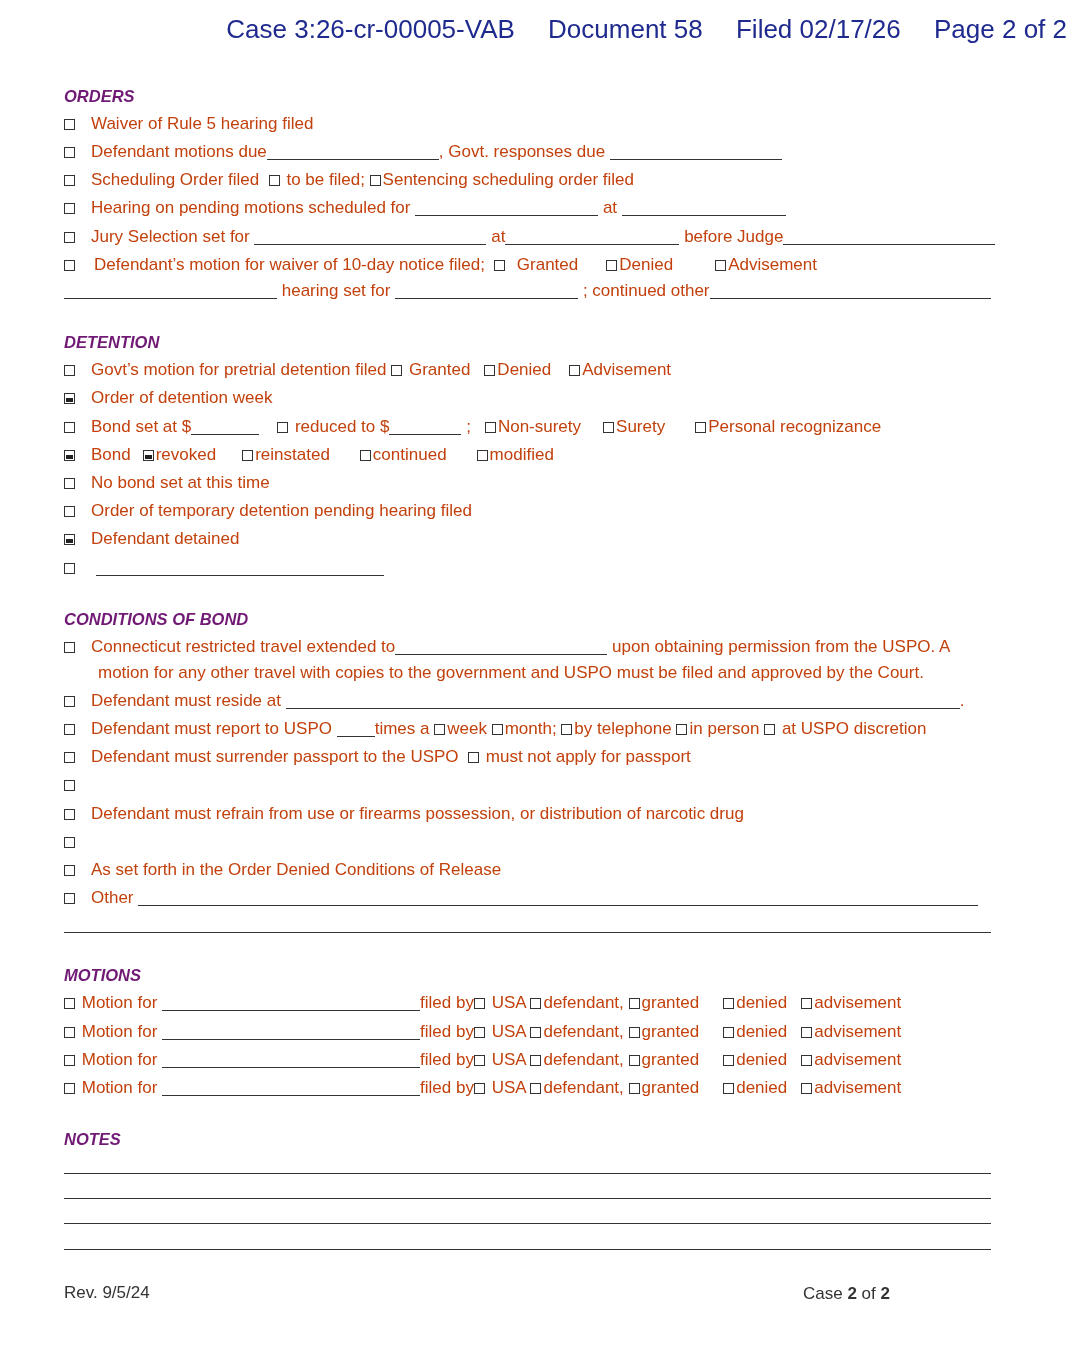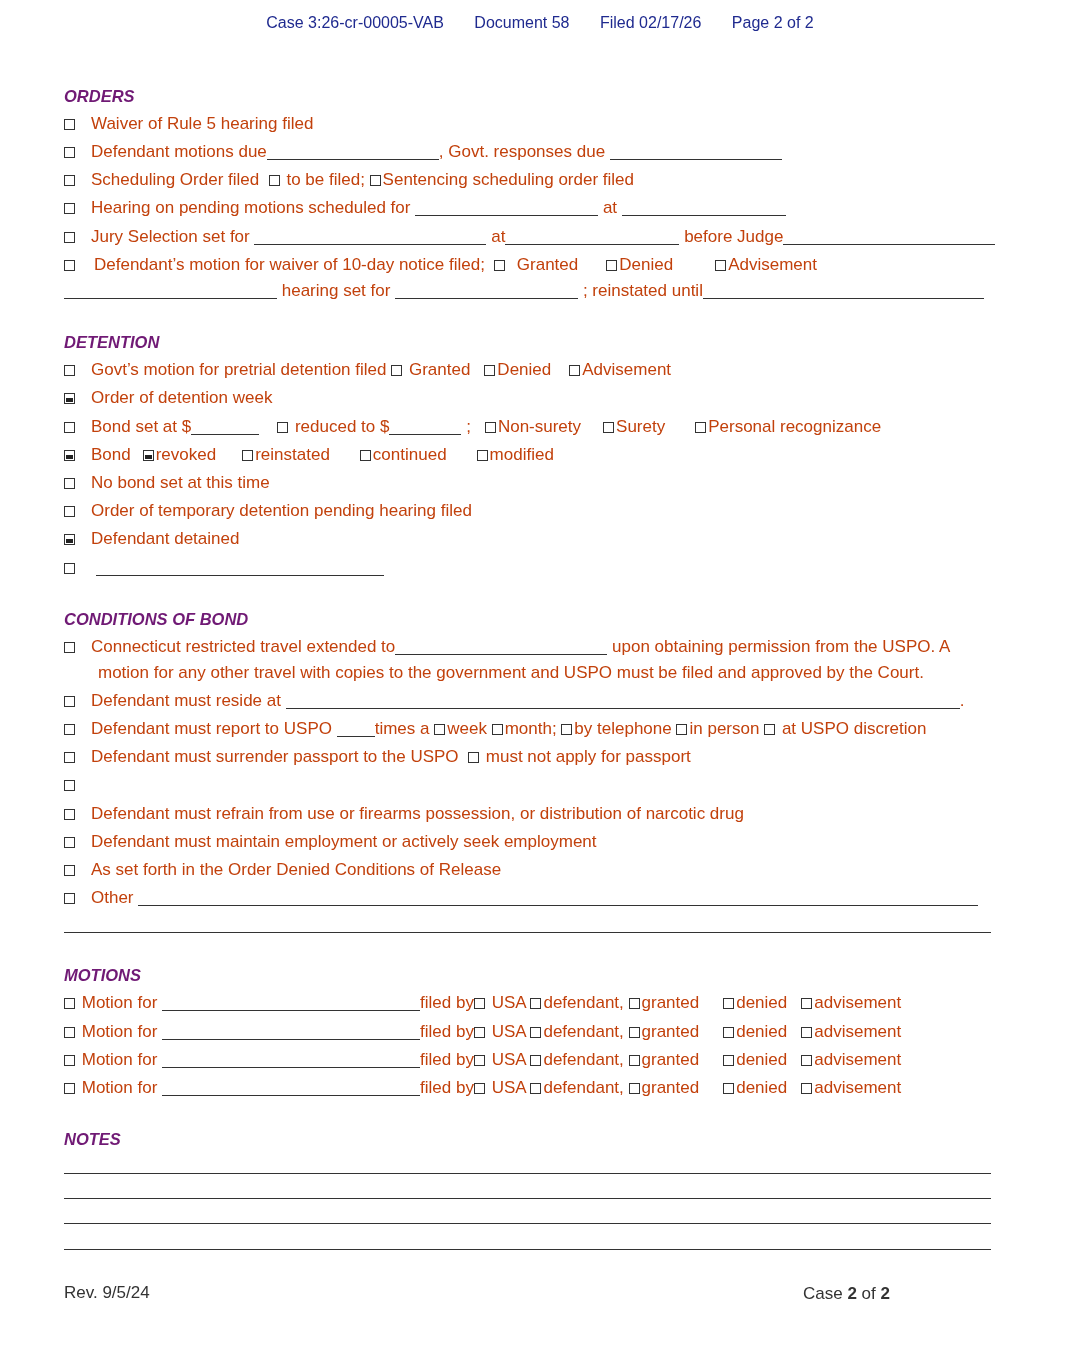--- a/index.html
+++ b/index.html
@@ -1,19 +1,19 @@
 <!DOCTYPE html>
 <html><head>
 <meta charset="utf-8">
 <style>
   html, body { margin: 0; padding: 0; background: #ffffff; }
   body { width: 1080px; height: 1359px; position: relative; overflow: hidden;
          font-family: "Liberation Sans", sans-serif; color: #222; }
-  .hdr { position: absolute; top: 14px; left: 0; width: 1080px; text-align: center;
-         font-family: "Liberation Sans", sans-serif; font-size: 16px; color: #1f2a8f; }
+  .hdr { position: absolute; top: 14px; left: 0; width: 1080px; text-align: right;
+         font-family: "Liberation Sans", sans-serif; font-size: 26px; color: #1f2a8f; }
   .hdr span { margin: 0 13px; }
   .line { position: absolute; left: 64px; font-size: 17px; line-height: 22px; white-space: nowrap; color: #c2410c; }
   .sec { position: absolute; left: 64px; font-weight: bold; font-size: 16.5px; color: #701a75; font-style: italic; }
   .cb { display: inline-block; width: 11px; height: 11px; border: 1.2px solid #333; vertical-align: -1px; margin-right: 2px; box-sizing: border-box; position: relative; }
   .cb.checked::after { content: ""; position: absolute; left: 1px; right: 1px; top: 4px; bottom: 1px; background: #222; }
   .cb.lead { margin-right: 16px; }
   .blank { display: inline-block; border-bottom: 1.2px solid #333; height: 16px; vertical-align: -3px; }
   .full { position: absolute; left: 64px; width: 927px; border-bottom: 1.2px solid #333; height: 0; }
   .gap { display: inline-block; }
   .footer { position: absolute; font-size: 17px; color: #333; }
@@ -48,21 +48,21 @@
 
 <div class="line" style="top:226px">
   <span class="cb lead"></span><span>Jury Selection set for</span> <span class="blank" style="width:232px"></span> <span>at</span><span class="blank" style="width:174px"></span> <span>before Judge</span><span class="blank" style="width:212px"></span>
 </div>
 
 <div class="line" style="top:254px">
   <span class="cb lead" style="margin-right:19px"></span><span>Defendant’s motion for waiver of 10-day notice filed;</span>&nbsp; <span class="cb"></span>&nbsp; <span>Granted</span><span class="gap" style="width:28px"></span><span class="cb"></span><span>Denied</span><span class="gap" style="width:42px"></span><span class="cb"></span><span>Advisement</span>
 </div>
 
 <div class="line" style="top:280px">
-  <span class="blank" style="width:213px"></span> <span>hearing set for</span> <span class="blank" style="width:183px"></span> <span>;  reinstated until</span><span class="blank" style="width:281px"></span>
+  <span class="blank" style="width:213px"></span> <span>hearing set for</span> <span class="blank" style="width:183px"></span> <span>;  continued other</span><span class="blank" style="width:281px"></span>
 </div>
 
 <div class="sec" style="top:333px">DETENTION</div>
 
 <div class="line" style="top:359px">
   <span class="cb lead"></span><span>Govt’s motion for pretrial detention filed</span> <span class="cb"></span> <span>Granted</span><span class="gap" style="width:14px"></span><span class="cb"></span><span>Denied</span><span class="gap" style="width:18px"></span><span class="cb"></span><span>Advisement</span>
 </div>
 
 <div class="line" style="top:387px">
   <span class="cb lead checked"></span><span>Order of detention week</span>
@@ -113,21 +113,21 @@
 
 <div class="line" style="top:774px">
   <span class="cb lead"></span>
 </div>
 
 <div class="line" style="top:803px">
   <span class="cb lead"></span><span>Defendant must refrain from use or firearms possession, or distribution of narcotic drug</span>
 </div>
 
 <div class="line" style="top:831px">
-  <span class="cb lead"></span><span>Defendant must maintain employment or actively seek employment</span>
+  <span class="cb lead"></span>
 </div>
 
 <div class="line" style="top:859px">
   <span class="cb lead"></span><span>As set forth in the Order Denied Conditions of Release</span>
 </div>
 
 <div class="line" style="top:887px">
   <span class="cb lead"></span><span>Other</span> <span class="blank" style="width:840px"></span>
 </div>
 <div class="full" style="top:932px"></div>

